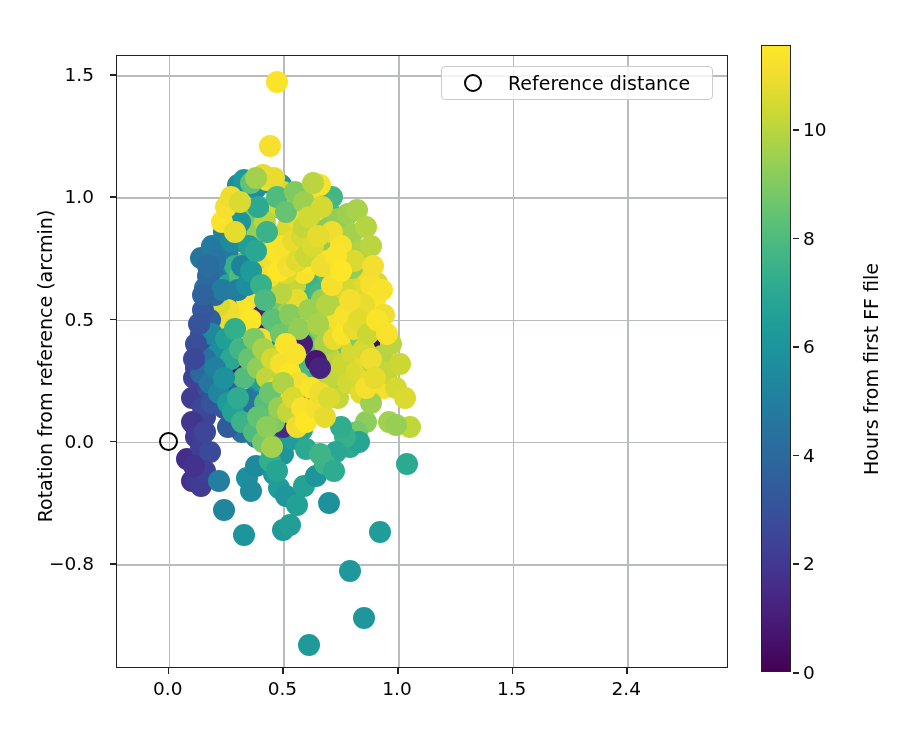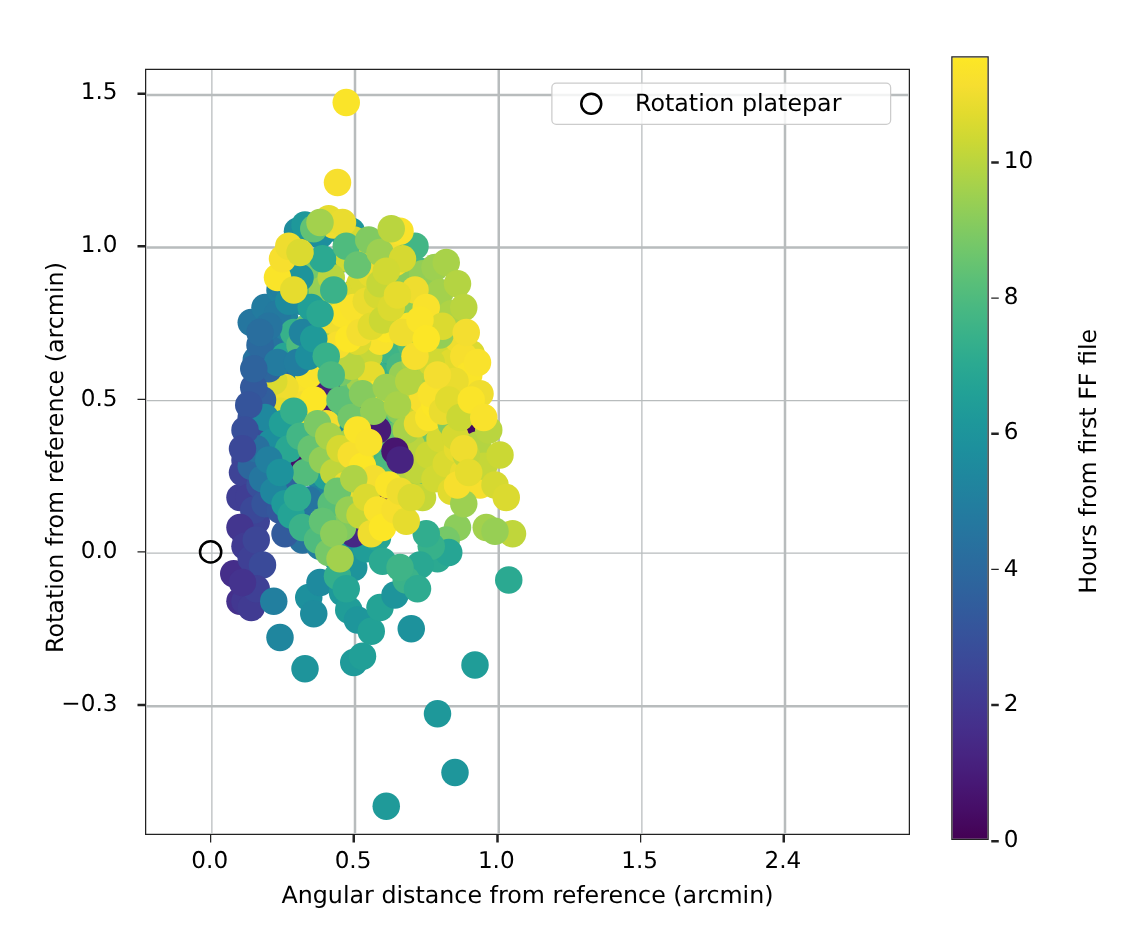--- a/index.html
+++ b/index.html
@@ -684,41 +684,40 @@
       <div class="pt" style="left: 248.952px; top: 332.028px; background: rgb(247, 223, 46);"></div>
       <div class="pt" style="left: 253.536px; top: 302.688px; background: rgb(239, 221, 47);"></div>
       <div class="pt" style="left: 258.121px; top: 322.248px; background: rgb(230, 220, 46);"></div>
       <div class="pt" style="left: 260.413px; top: 263.569px; background: rgb(250, 228, 41);"></div>
       <div class="pt" style="left: 269.583px; top: 278.238px; background: rgb(249, 226, 44);"></div>
       <div id="ref-marker" style="left: 51.8076px; top: 385.818px;"></div>
     </div>
 
   <div id="legend">
     <div id="legend-marker"></div>
-    <div id="legend-label">Rotation platepar</div>
+    <div id="legend-label">Reference distance</div>
   </div>
 
-  <div id="xlabel">Angular distance from reference (arcmin)</div>
   <div id="ylabel">Rotation from reference (arcmin)</div>
 
   <div id="colorbar" style="background: linear-gradient(rgb(253, 231, 37) 0%, rgb(246, 222, 48) 3.57%, rgb(226, 219, 46) 7.14%, rgb(204, 216, 52) 10.71%, rgb(180, 212, 66) 14.29%, rgb(156, 208, 81) 17.86%, rgb(133, 203, 95) 21.43%, rgb(111, 198, 108) 25%, rgb(90, 191, 120) 28.57%, rgb(72, 184, 130) 32.14%, rgb(56, 177, 138) 35.71%, rgb(43, 169, 145) 39.29%, rgb(34, 161, 150) 42.86%, rgb(30, 152, 154) 46.43%, rgb(29, 144, 157) 50%, rgb(31, 135, 158) 53.57%, rgb(34, 126, 159) 57.14%, rgb(38, 117, 159) 60.71%, rgb(42, 108, 158) 64.29%, rgb(46, 99, 157) 67.86%, rgb(51, 89, 156) 71.43%, rgb(56, 79, 154) 75%, rgb(61, 69, 151) 78.57%, rgb(65, 58, 146) 82.14%, rgb(69, 47, 139) 85.71%, rgb(71, 36, 129) 89.29%, rgb(71, 24, 117) 92.86%, rgb(70, 13, 102) 96.43%, rgb(68, 1, 84) 100%);"></div>
   <div id="cb-label">Hours from first FF file</div>
 
 <div class="tick-x" style="left: 167.808px;"></div>
     <div class="ticklabel-x" style="left: 167.808px;">0.0</div>
     <div class="tick-x" style="left: 282.426px;"></div>
     <div class="ticklabel-x" style="left: 282.426px;">0.5</div>
     <div class="tick-x" style="left: 397.045px;"></div>
     <div class="ticklabel-x" style="left: 397.045px;">1.0</div>
     <div class="tick-x" style="left: 511.663px;"></div>
     <div class="ticklabel-x" style="left: 511.663px;">1.5</div>
     <div class="tick-x" style="left: 626.282px;"></div>
     <div class="ticklabel-x" style="left: 626.282px;">2.4</div>
     <div class="tick-y" style="top: 563.066px;"></div>
-    <div class="ticklabel-y" style="top: 563.066px;">−0.3</div>
+    <div class="ticklabel-y" style="top: 563.066px;">−0.8</div>
     <div class="tick-y" style="top: 440.818px;"></div>
     <div class="ticklabel-y" style="top: 440.818px;">0.0</div>
     <div class="tick-y" style="top: 318.569px;"></div>
     <div class="ticklabel-y" style="top: 318.569px;">0.5</div>
     <div class="tick-y" style="top: 196.32px;"></div>
     <div class="ticklabel-y" style="top: 196.32px;">1.0</div>
     <div class="tick-y" style="top: 74.0708px;"></div>
     <div class="ticklabel-y" style="top: 74.0708px;">1.5</div>
     <div class="cb-tick" style="top: 672px;"></div>
     <div class="cb-ticklabel" style="top: 672px;">0</div>

